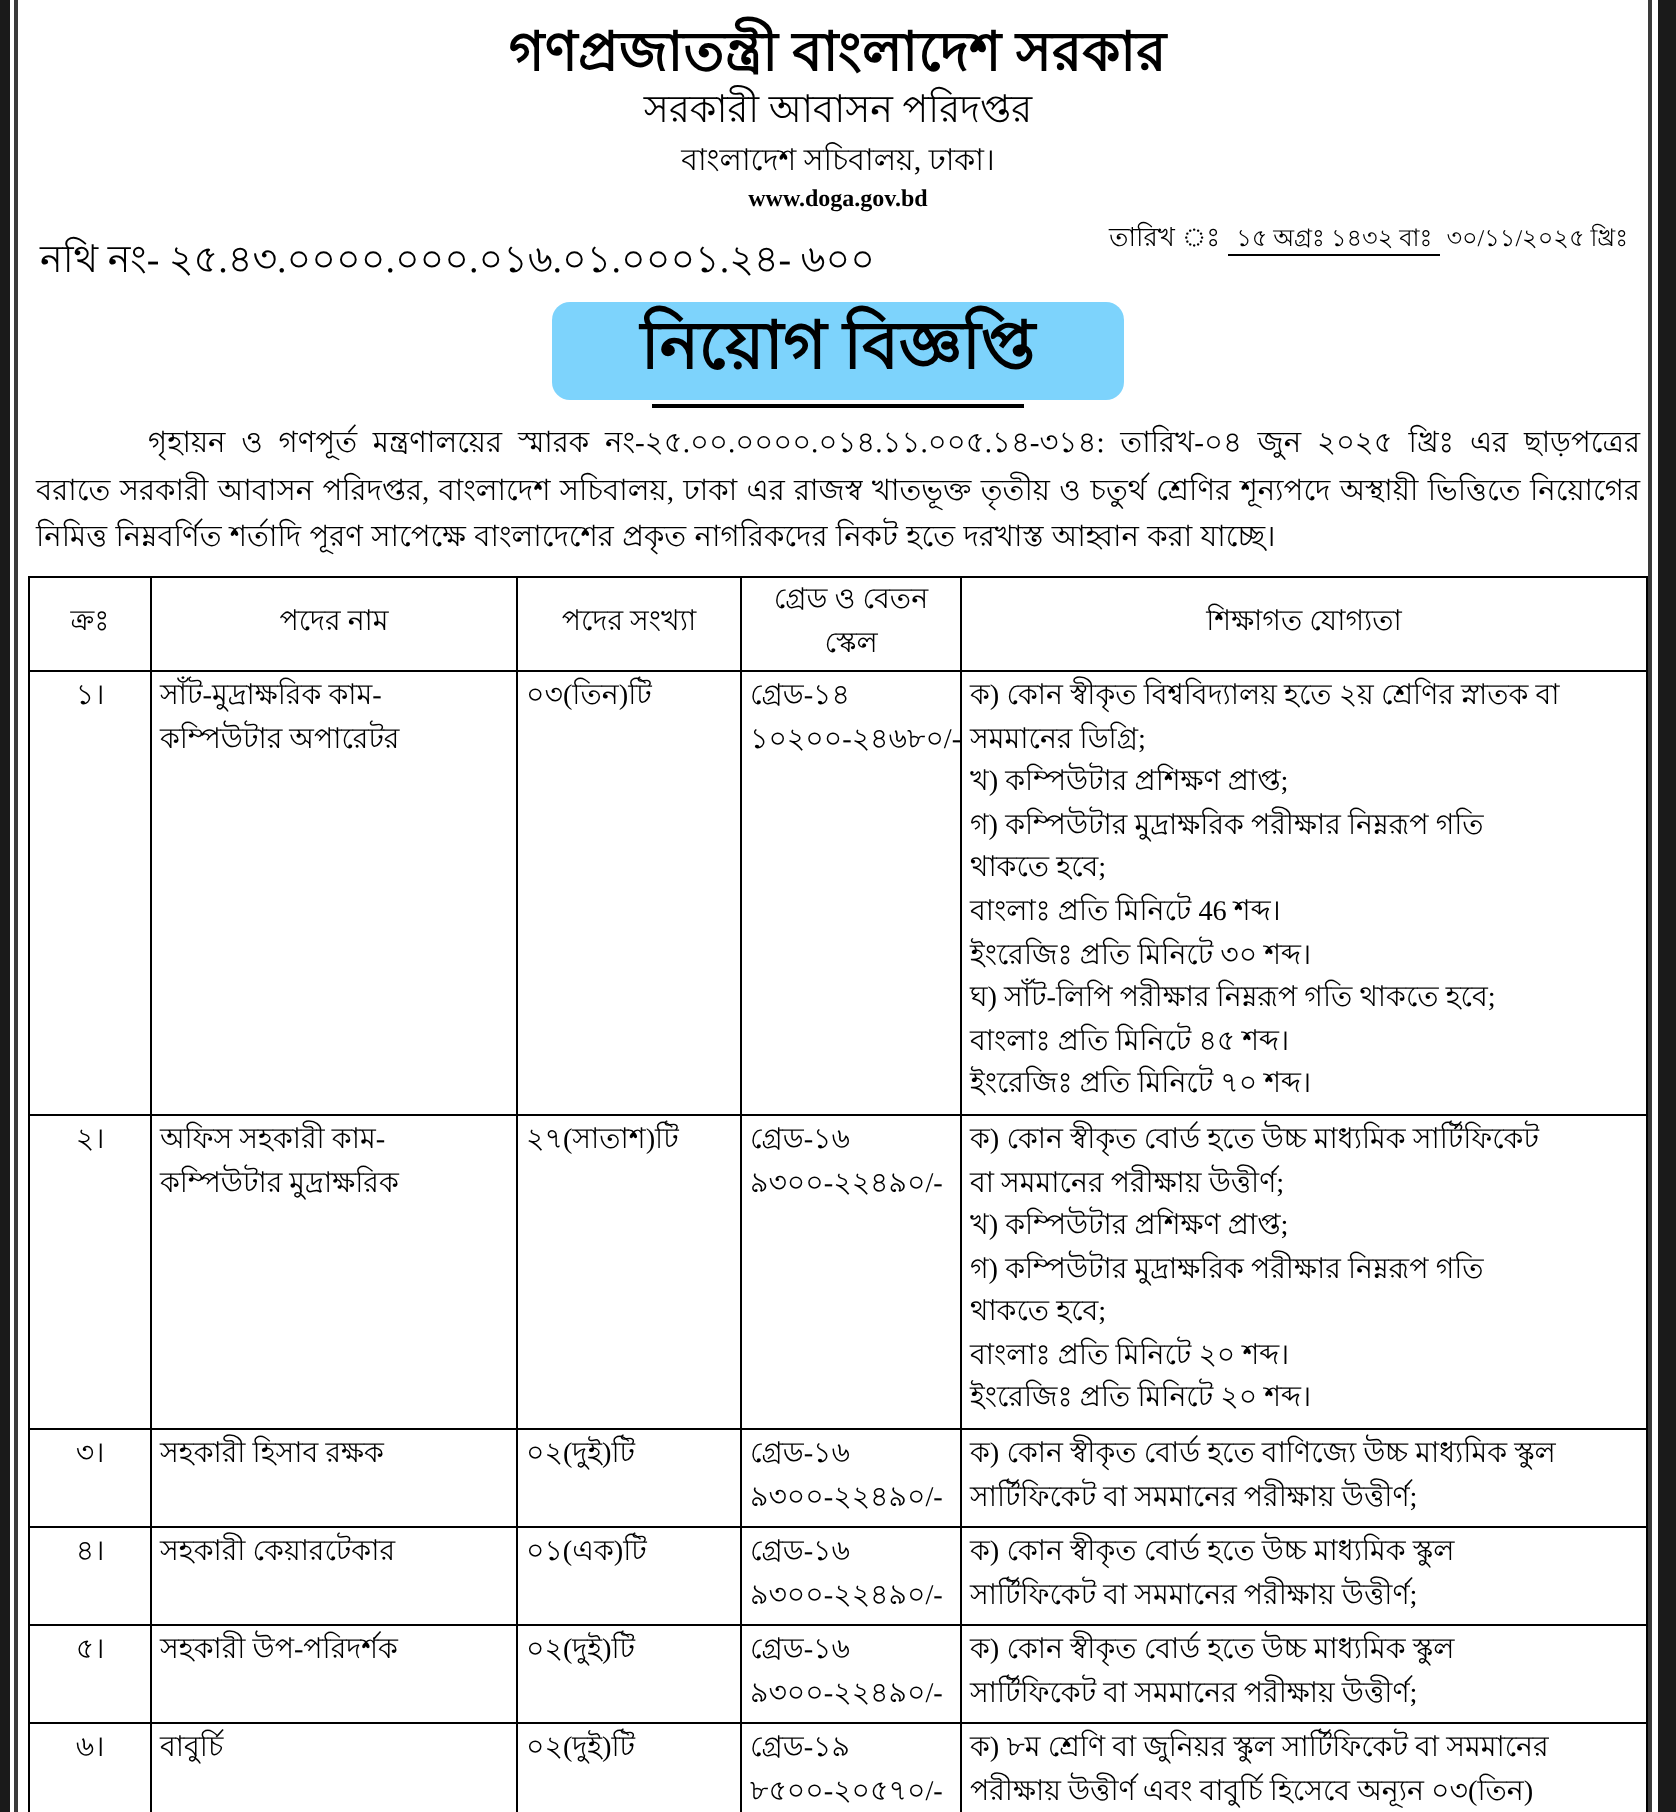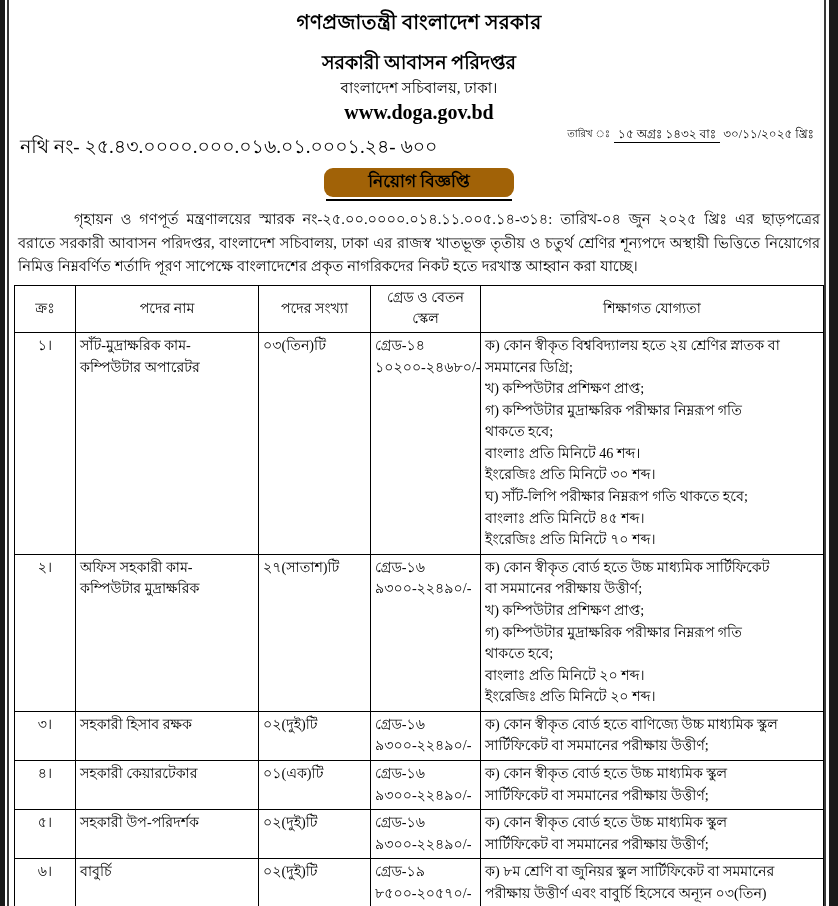--- a/index.html
+++ b/index.html
@@ -46,38 +46,38 @@
     top: 0;
     bottom: 0;
   }
 
   
   .hdr {
     text-align: center;
     padding-top: 10px;
   }
   .hdr-line1 {
-    font-size: 20px;
+    font-size: 27px;
     font-weight: bold;
     letter-spacing: .3px;
     line-height: 1.25;
   }
   .hdr-line2 {
     font-size: 19px;
-    font-weight: bold;
-    margin-top: 16px;
+    font-weight: normal;
+    margin-top: 0;
     line-height: 1.25;
   }
   .hdr-line3 {
     font-size: 15px;
     margin-top: 4px;
     line-height: 1.25;
   }
   .hdr-url {
-    font-size: 20px;
+    font-size: 12px;
     font-weight: bold;
     font-family: "Liberation Serif", "DejaVu Serif", serif;
     margin-top: 2px;
     line-height: 1.2;
   }
 
   .meta-row {
     position: relative;
     height: 42px;
     margin-top: 4px;
@@ -92,21 +92,21 @@
   .date-block {
     position: absolute;
     right: 10px;
     top: -2px;
     display: flex;
     align-items: center;
     font-size: 12px;
   }
   .date-label {
     margin-right: 4px;
-    font-size: 10px;
+    font-size: 13px;
   }
   .date-stack {
     text-align: right;
     line-height: 1.35;
   }
   .date-top {
     border-bottom: 1.3px solid #000;
     padding: 0 4px 1px 4px;
     white-space: nowrap;
   }
@@ -115,24 +115,24 @@
     white-space: nowrap;
   }
 
   
   .title-wrap {
     text-align: center;
     margin-top: -2px;
   }
   .title-banner {
     display: inline-block;
-    background: #a16207;
+    background: #7dd3fc;
     border-radius: 9px;
     padding: 3px 44px 5px 44px;
-    font-size: 17px;
+    font-size: 33px;
     font-weight: bold;
     line-height: 1.25;
   }
   .title-rule {
     width: 186px;
     height: 2.2px;
     background: #000;
     margin: 2px auto 0 auto;
   }
 

